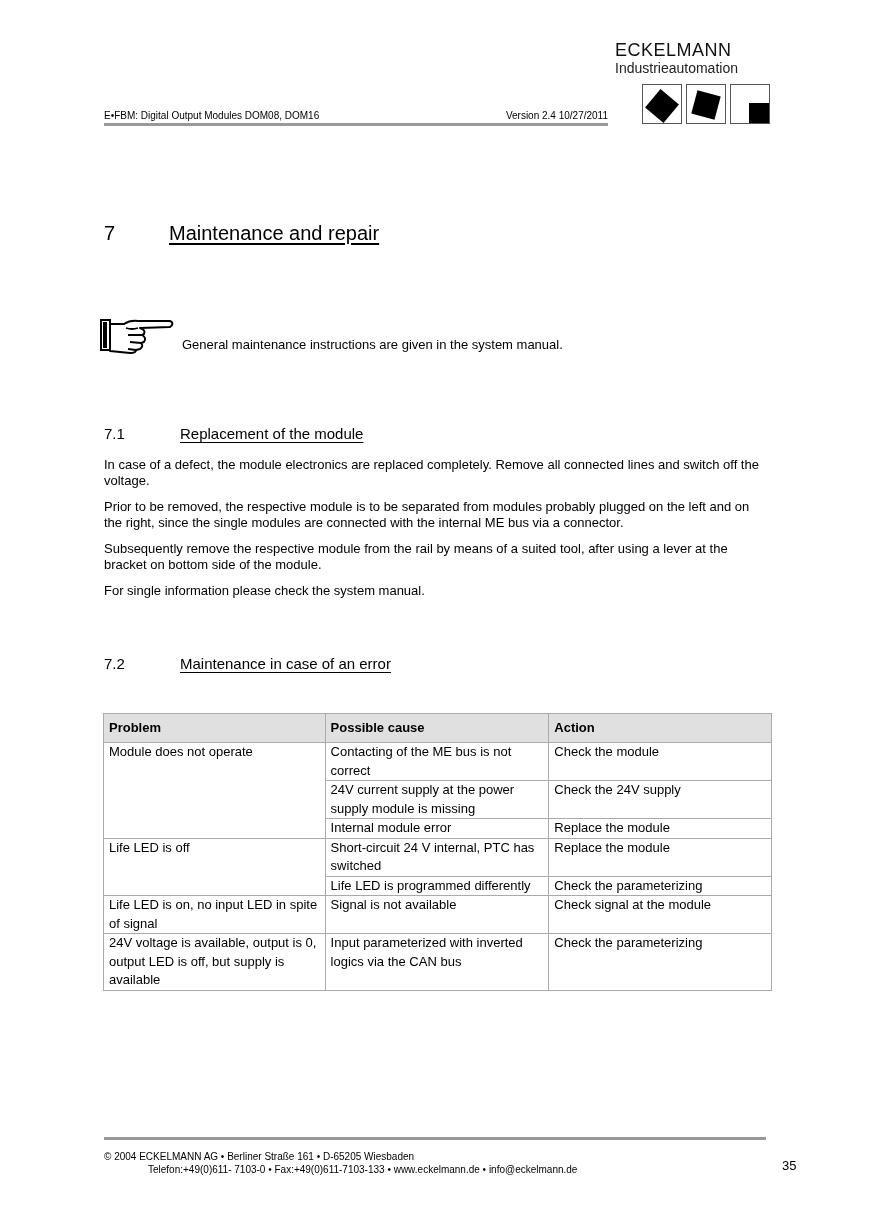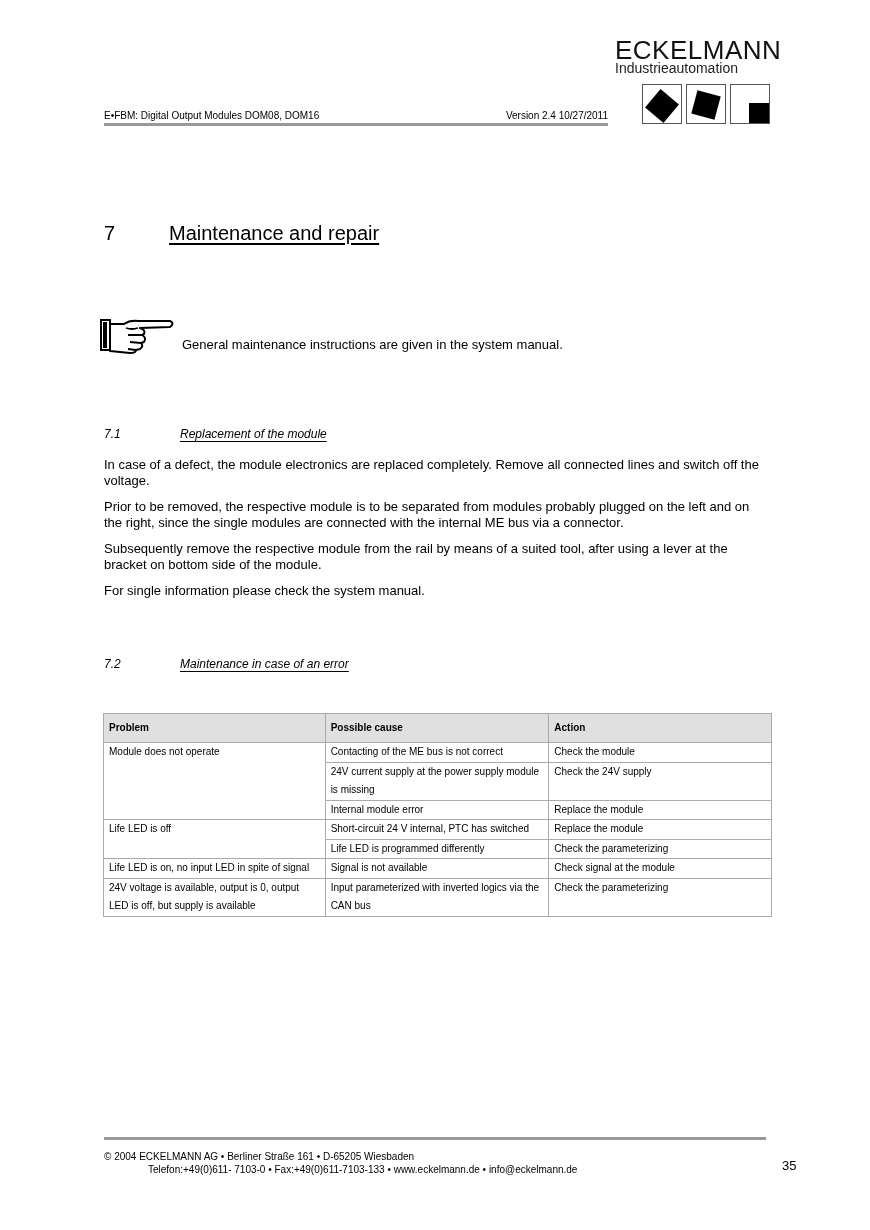--- a/index.html
+++ b/index.html
@@ -3,46 +3,46 @@
   <meta charset="utf-8">
   <style>
     html, body { margin: 0; padding: 0; background: #ffffff; }
     body {
       width: 870px; height: 1230px; position: relative; overflow: hidden;
       font-family: "Liberation Sans", sans-serif; color: #000;
     }
     .abs { position: absolute; }
 
     
-    .logo-word { left: 615px; top: 38px; font-size: 26px; letter-spacing: 0.5px; color: #111; line-height: 24px; }
+    .logo-word { left: 615px; top: 38px; font-size: 18px; letter-spacing: 0.5px; color: #111; line-height: 24px; }
     .logo-sub { left: 615px; top: 60px; font-size: 14px; color: #222; line-height: 16px; }
     .logo-boxes { left: 642px; top: 84px; display: flex; gap: 4px; }
     .logo-box { width: 38px; height: 38px; border: 1px solid #555; position: relative; background: #fff; overflow: hidden; }
     .logo-box .sq { position: absolute; background: #000; }
     .header-bar { left: 104px; top: 110px; width: 504px; font-size: 10px; display: flex; justify-content: space-between; line-height: 12px; }
     .header-rule { left: 104px; top: 123px; width: 504px; height: 3px; background: #999; }
 
     
     .h1 { left: 104px; top: 221px; font-size: 20px; line-height: 24px; }
     .h1 .num { display: inline-block; width: 31px; }
-    .h2 { font-size: 12px; line-height: 20px; font-style: italic; }
+    .h2 { font-size: 15px; line-height: 20px; }
     .h2 .num { display: inline-block; width: 42px; }
     .u { text-decoration: underline; text-underline-offset: 3px; margin-left: 34px; }
 
     
     .note-icon { left: 100px; top: 318px; width: 76px; height: 36px; }
     .note-text { left: 182px; top: 337px; font-size: 13px; line-height: 16px; }
 
     
     .para { left: 104px; width: 660px; font-size: 13px; line-height: 16px; }
 
     
     table.err {
       position: absolute; left: 103px; top: 713px; width: 669px;
-      border-collapse: collapse; font-size: 10px; line-height: 18.5px;
+      border-collapse: collapse; font-size: 13px; line-height: 18.5px;
     }
     table.err th, table.err td {
       border: 1px solid #aaa; padding: 0 5px; vertical-align: top; text-align: left;
     }
     table.err th { background: #e0e0e0; font-weight: bold; height: 28px; vertical-align: middle; }
     table.err col.c1 { width: 222px; }
     table.err col.c2 { width: 224px; }
     table.err col.c3 { width: 223px; }
 
     

